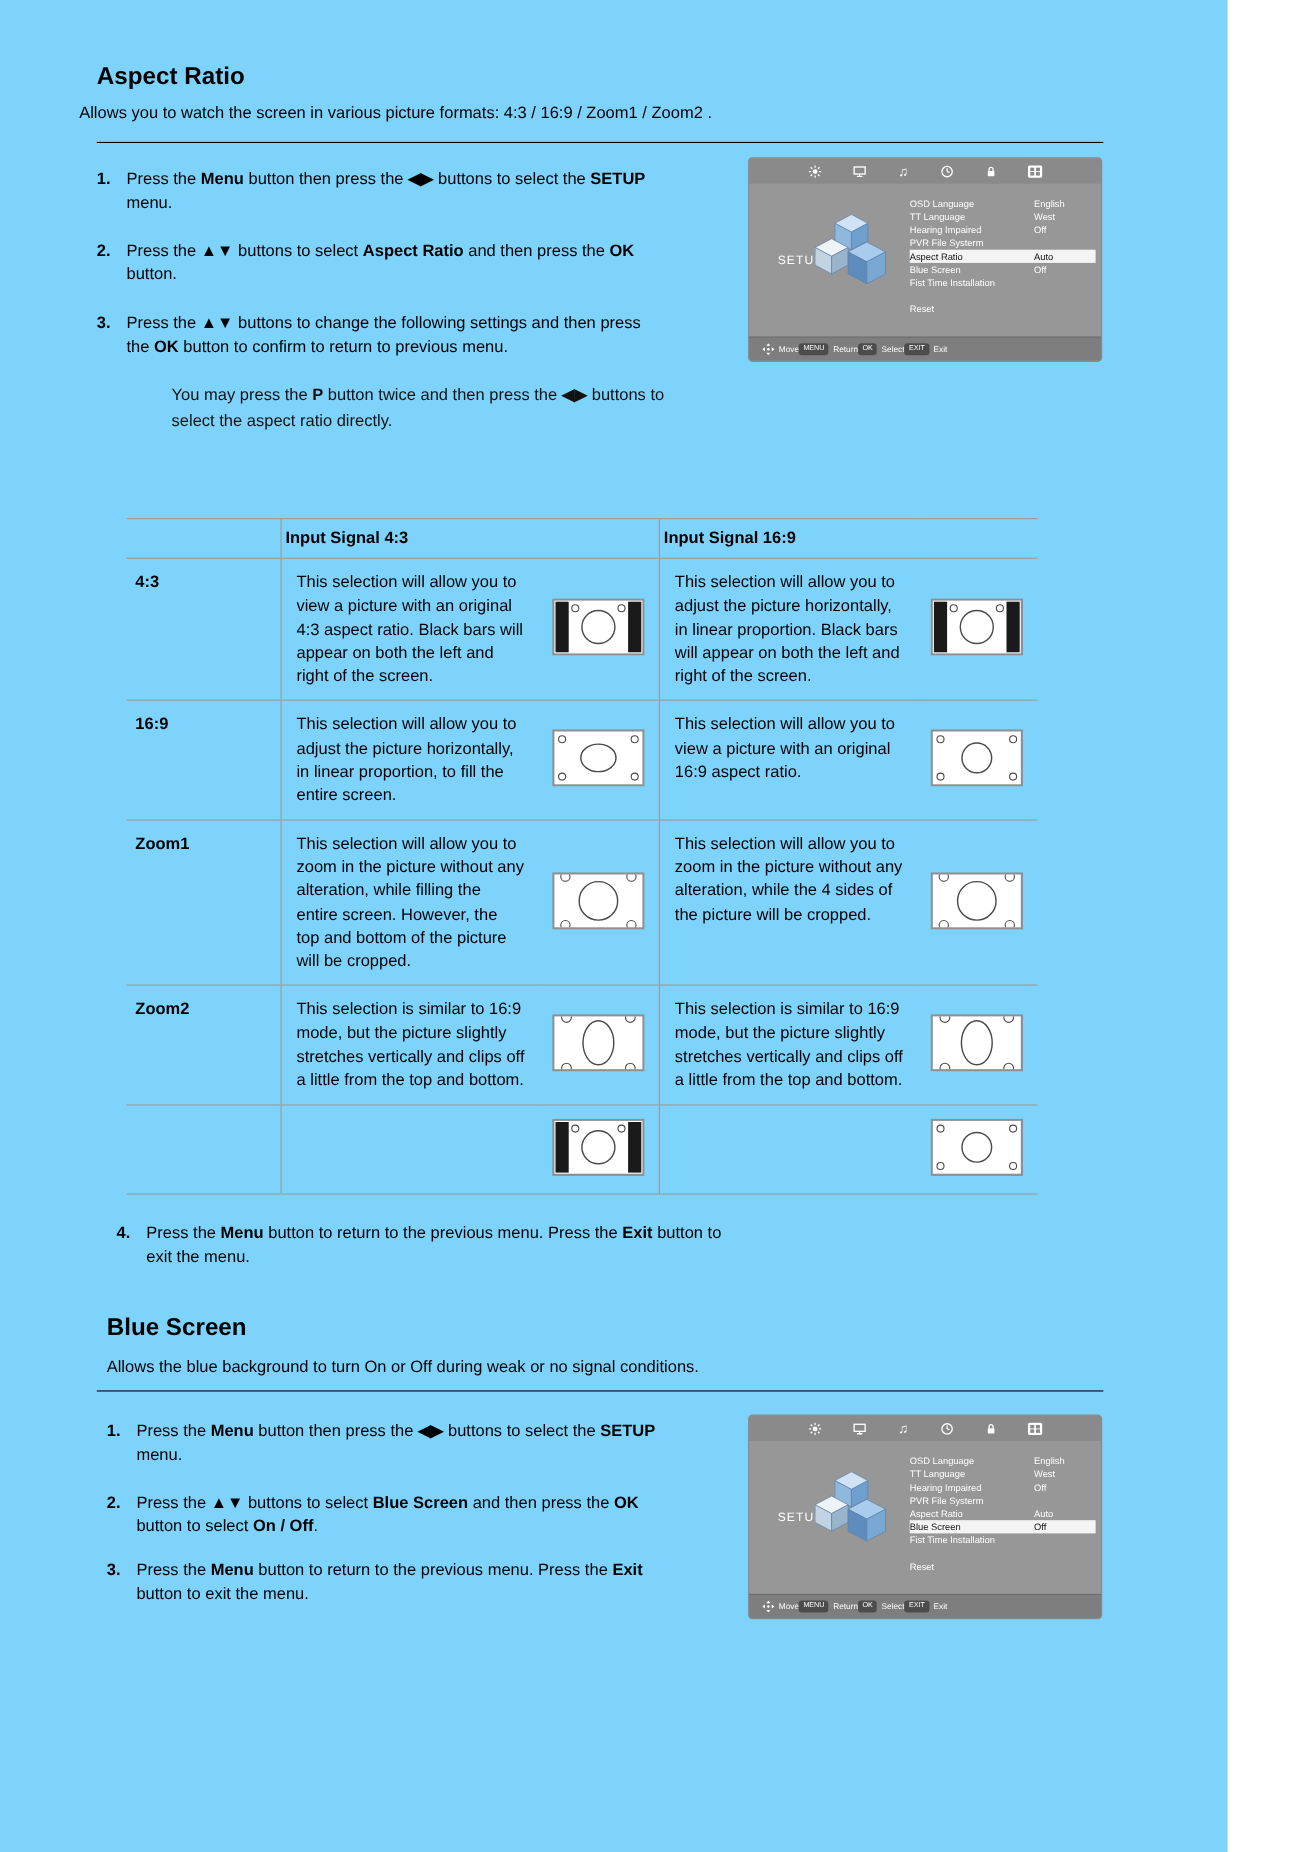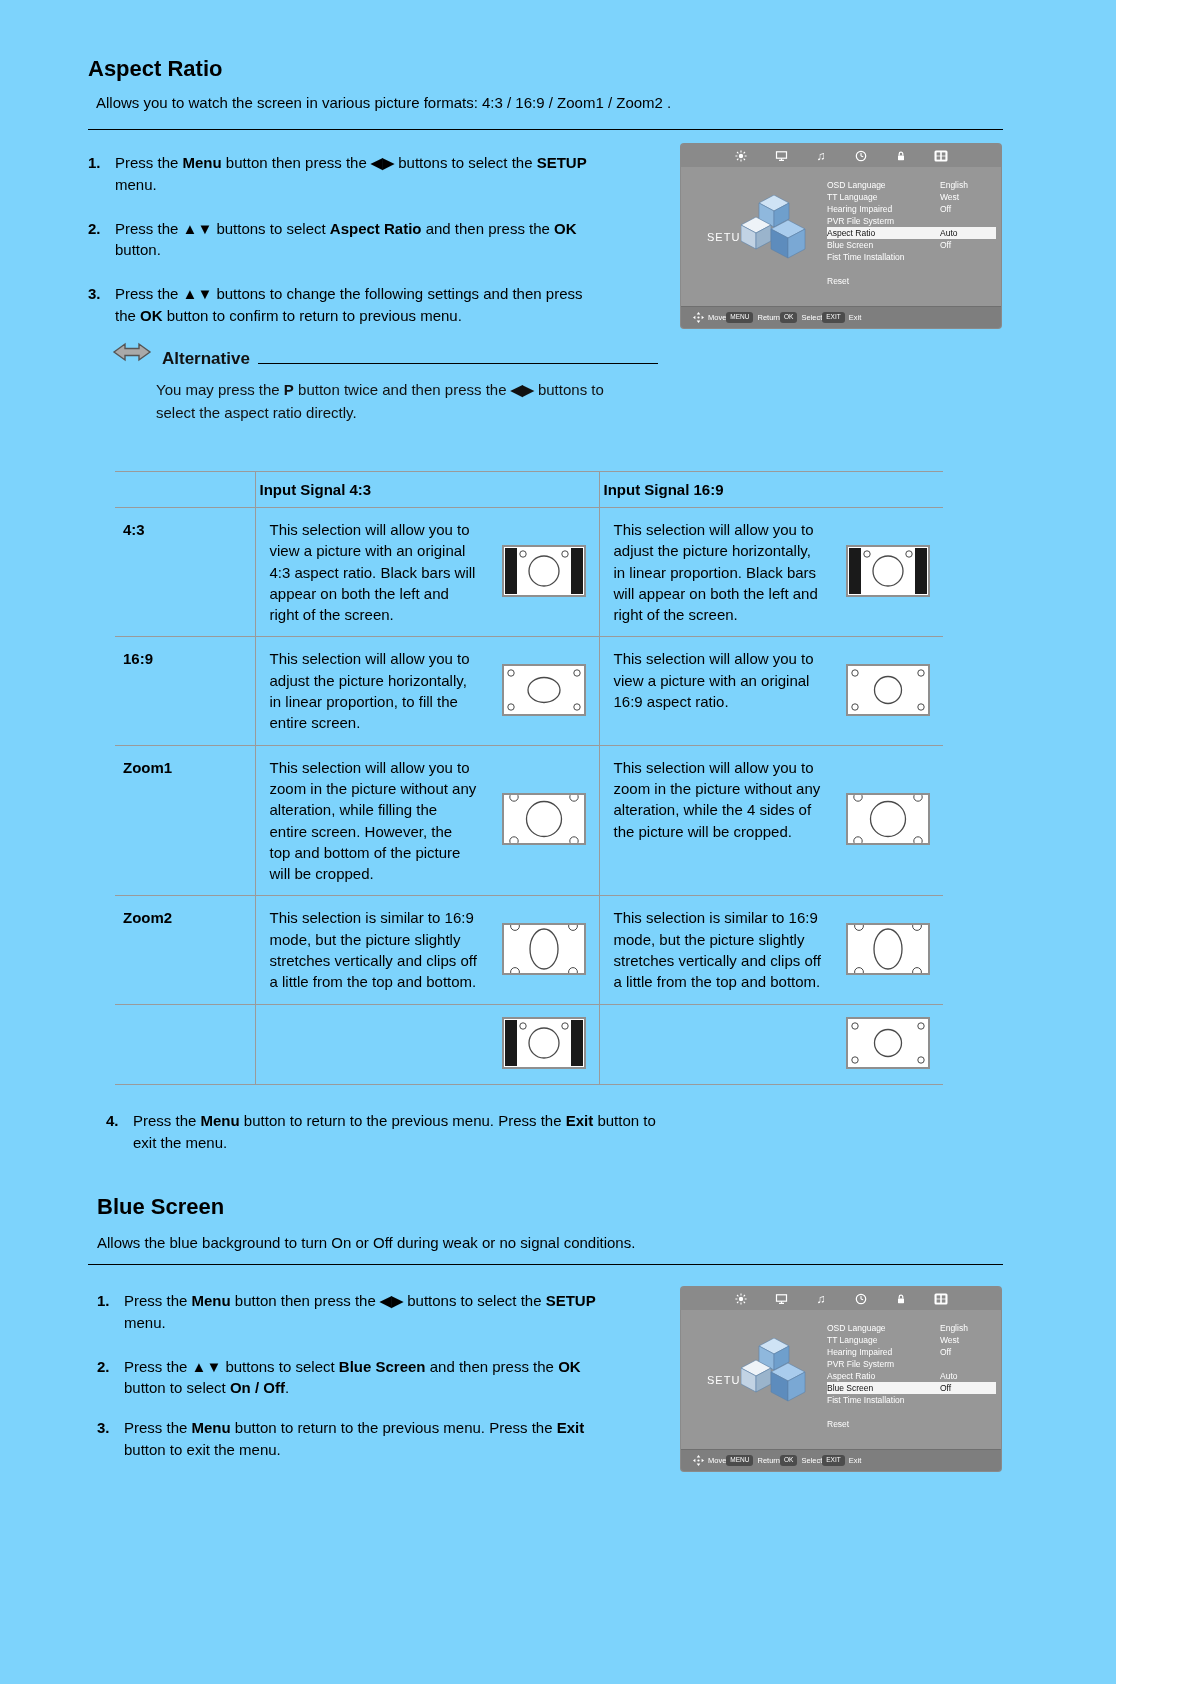--- a/index.html
+++ b/index.html
@@ -58,21 +58,21 @@
                 justify-content:flex-start; padding:0 12px; font-size:7.5px; color:#fff; }
   .f-group { display:inline-flex; align-items:center; gap:4px; }
   .kbadge { background:#4c4c4c; color:#fff; border-radius:3px; padding:1px 4px; font-size:6.5px; line-height:1.3; }
 </style>
 </head>
 <body>
 
 <div class="page">
 
   <h1 class="sec-title" style="left:88px; top:56px;">Aspect Ratio</h1>
-  <p class="intro" style="left:96px; top:94px;">Allows you to watch the screen in various picture formats: 4:3 / 16:9 / Zoom1 / Zoom2 .</p>
+  <p class="intro" style="left:72px; top:94px;">Allows you to watch the screen in various picture formats: 4:3 / 16:9 / Zoom1 / Zoom2 .</p>
   <hr class="hr" style="left:88px; top:129px;">
 
   <div class="steps" style="left:88px; top:152px;">
     <div class="step mb22">
       <span class="num">1.</span>
       <span class="txt"><span>Press the </span><span class="b">Menu</span><span> button then press the </span><span class="b">◀▶</span><span> buttons to select the </span><span class="b">SETUP</span><span> menu.</span></span>
     </div>
     <div class="step mb22">
       <span class="num">2.</span>
       <span class="txt"><span>Press the </span><span class="b">▲▼</span><span> buttons to select </span><span class="b">Aspect Ratio</span><span> and then press the </span><span class="b">OK</span><span> button.</span></span>
@@ -182,29 +182,20 @@
           <span>Select</span>
         </span>
       <span class="f-group">
           <span class="kbadge">EXIT</span>
           <span>Exit</span>
         </span>
     </div>
   </div>
 
   <div class="alt">
-    <div class="alt-head">
-      <span class="alt-icon">
-        <svg width="40" height="24" viewBox="0 0 40 24">
-            <polygon points="2,12 13,4 13,8.5 27,8.5 27,4 38,12 27,20 27,15.5 13,15.5 13,20" fill="#a9a9a9" stroke="#555" stroke-width="1.4"></polygon>
-          </svg>
-      </span>
-      <span class="alt-title">Alternative</span>
-      <span class="alt-line"></span>
-    </div>
     <p class="alt-body"><span>You may press the </span><span class="b">P</span><span> button twice and then press the </span><span class="b">◀▶</span><span> buttons to select the aspect ratio directly.</span></p>
   </div>
 
   <table class="fmt-table">
     <tbody>
         <tr>
       <th class="corner"></th>
       <th colspan="2" class="vl">Input Signal 4:3</th>
       <th colspan="2" class="vl">Input Signal 16:9</th>
     </tr>

